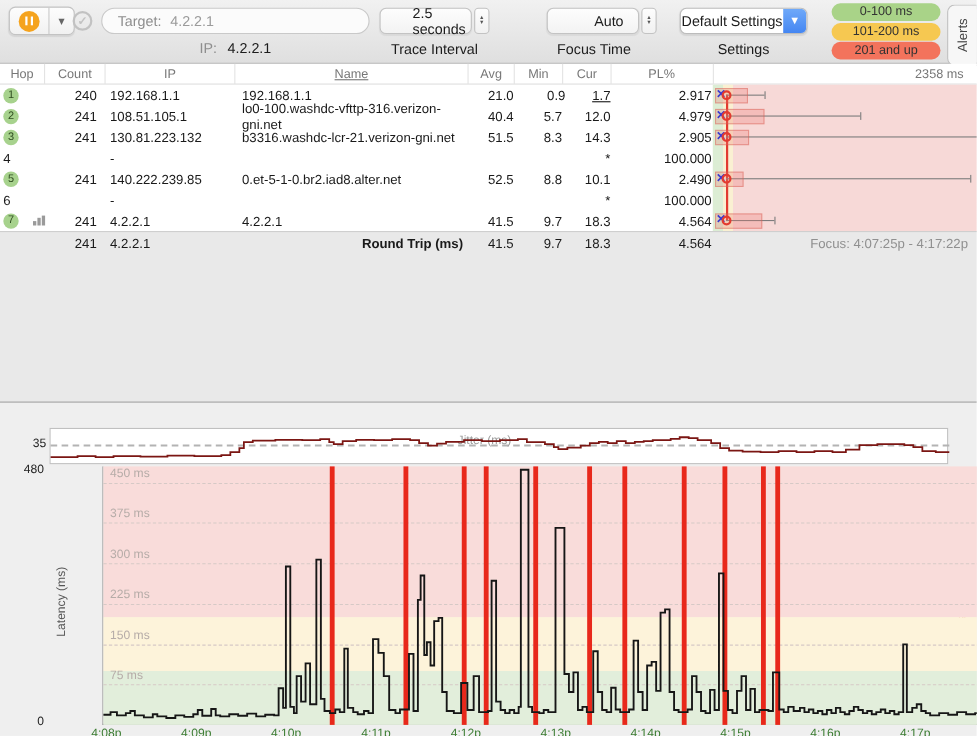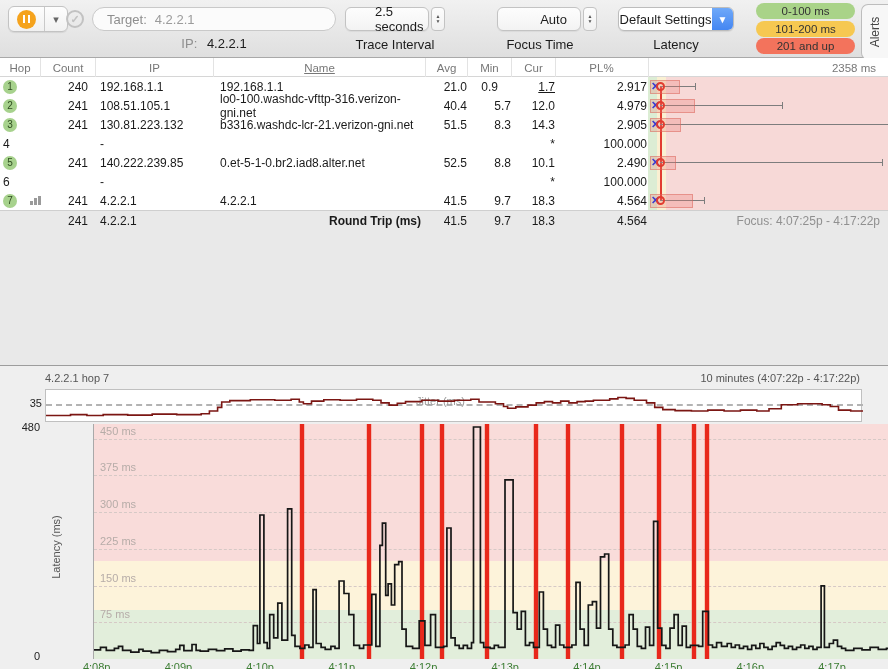--- a/index.html
+++ b/index.html
@@ -146,21 +146,21 @@
     <div class="stepper" style="top:7px; left:583px;">
         <span>▲</span>
         <span>▼</span>
       </div>
     <div class="tb-label" style="left:490px; width:100px;">Focus Time</div>
 
     <div class="settings-dd">
       <span class="txt">Default Settings</span>
       <span class="cap">▼</span>
     </div>
-    <div class="tb-label" style="left:626px; width:100px;">Latency</div>
+    <div class="tb-label" style="left:626px; width:100px;">Settings</div>
 
     <div class="legend" id="legend">
         <div class="pill" style="background: rgb(169, 211, 136);">0-100 ms</div>
         <div class="pill" style="background: rgb(246, 200, 81);">101-200 ms</div>
         <div class="pill" style="background: rgb(243, 115, 92);">201 and up</div>
       </div>
 
     <div class="alerts-tab">
       <span>Alerts</span>
     </div>
@@ -177,21 +177,21 @@
       <div class="th" style="left: 555px; width: 92px; justify-content: center;">PL%</div>
       <div class="th" style="left: 648px; width: 234px; justify-content: flex-end; padding-right: 6px;">2358 ms</div>
     </div>
   <div id="tbody">
       <div class="trow" style="top: 0px;">
         <div class="hop-badge" style="position: absolute; left: 3px; top: 2.5px;">1</div>
         <div class="cell num" style="left: 40px; width: 48px;">240</div>
         <div class="cell " style="left: 100px; width: 112px;">192.168.1.1</div>
         <div class="cell " style="left: 220px; width: 204px;">192.168.1.1</div>
         <div class="cell num" style="left: 425px; width: 42px;">21.0</div>
-        <div class="cell num" style="left: 451px; width: 44px; padding-left: 47px;">0.9</div>
+        <div class="cell num" style="left: 467px; width: 44px; padding-left: 47px;">0.9</div>
         <div class="cell num" style="left: 511px; width: 44px; text-decoration: underline;">1.7</div>
         <div class="cell num" style="left: 555px; width: 92px;">2.917</div>
       </div>
       <div class="trow" style="top: 19px;">
         <div class="hop-badge" style="position: absolute; left: 3px; top: 2.5px;">2</div>
         <div class="cell num" style="left: 40px; width: 48px;">241</div>
         <div class="cell " style="left: 100px; width: 112px;">108.51.105.1</div>
         <div class="cell " style="left: 220px; width: 204px;">lo0-100.washdc-vfttp-316.verizon-gni.net</div>
         <div class="cell num" style="left: 425px; width: 42px;">40.4</div>
         <div class="cell num" style="left: 467px; width: 44px;">5.7</div>
@@ -288,24 +288,20 @@
     <div class="cell num" style="left:213px; width:208px; font-weight:bold;">Round Trip (ms)</div>
     <div class="cell num" style="left:425px; width:42px;">41.5</div>
     <div class="cell num" style="left:467px; width:44px;">9.7</div>
     <div class="cell num" style="left:511px; width:44px;">18.3</div>
     <div class="cell num" style="left:555px; width:92px;">4.564</div>
     <div class="cell num focus" style="left:648px; width:232px;">Focus: 4:07:25p - 4:17:22p</div>
   </div>
   <div id="grayfill"></div>
 
   <div id="panel">
-    <div class="p-header">
-      <span class="ltitle">4.2.2.1 hop 7</span>
-      <span class="rtitle">10 minutes (4:07:22p - 4:17:22p)</span>
-    </div>
     <div class="jit-35" style="top:31px;">35</div>
     <div id="jitter">
       <div class="thresh"></div>
       <span class="jlabel">Jitter (ms)</span>
       <svg id="jitter-svg" width="817" height="33">
           <path d="M0.0 25.5 H24.5 V24.6 H40.9 V25.5 H57.2 V24.6 H81.7 V25.1 H106.2 V24.1 H130.7 V24.6 H155.2 V23.7 H163.4 V21.0 H171.6 V17.4 H175.7 V12.0 H183.8 V10.6 H204.3 V9.8 H228.8 V10.2 H245.1 V9.3 H253.3 V12.0 H257.4 V13.8 H265.5 V11.1 H277.8 V9.8 H294.1 V10.2 H310.5 V9.3 H326.8 V10.2 H335.0 V12.9 H343.1 V15.1 H351.3 V13.3 H359.5 V11.6 H375.8 V10.2 H392.2 V11.1 H408.5 V10.2 H424.8 V9.3 H433.0 V12.0 H449.4 V13.8 H457.5 V16.5 H461.6 V18.3 H469.8 V16.9 H482.0 V15.1 H490.2 V12.9 H498.4 V11.6 H506.5 V12.9 H514.7 V11.1 H522.9 V12.9 H531.1 V11.6 H539.2 V11.1 H547.4 V10.2 H563.7 V8.9 H571.9 V7.5 H580.1 V8.4 H588.2 V10.2 H600.5 V12.9 H608.7 V17.4 H616.8 V19.6 H629.1 V20.6 H645.4 V21.0 H661.8 V20.1 H678.1 V21.0 H694.4 V20.1 H710.8 V21.0 H723.0 V18.8 H735.3 V14.7 H751.6 V13.8 H768.0 V13.8 H776.1 V14.7 H784.3 V16.5 H792.5 V20.1 H804.7 V21.0 H817.0 V21.0 H817" fill="none" stroke="#7b1613" stroke-width="1.6"></path>
         </svg>
     </div>
 
     <div class="axis-l" style="left:2px; top:55px;">480</div>

